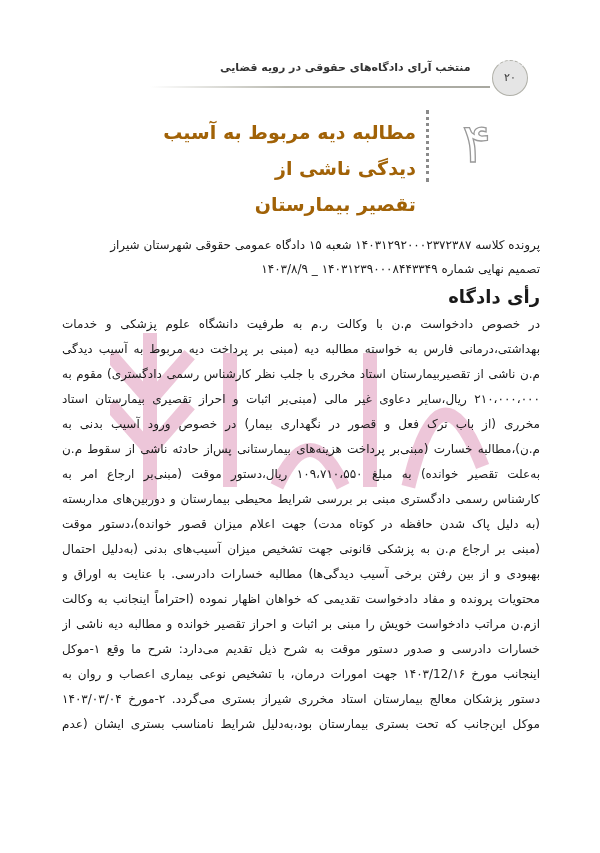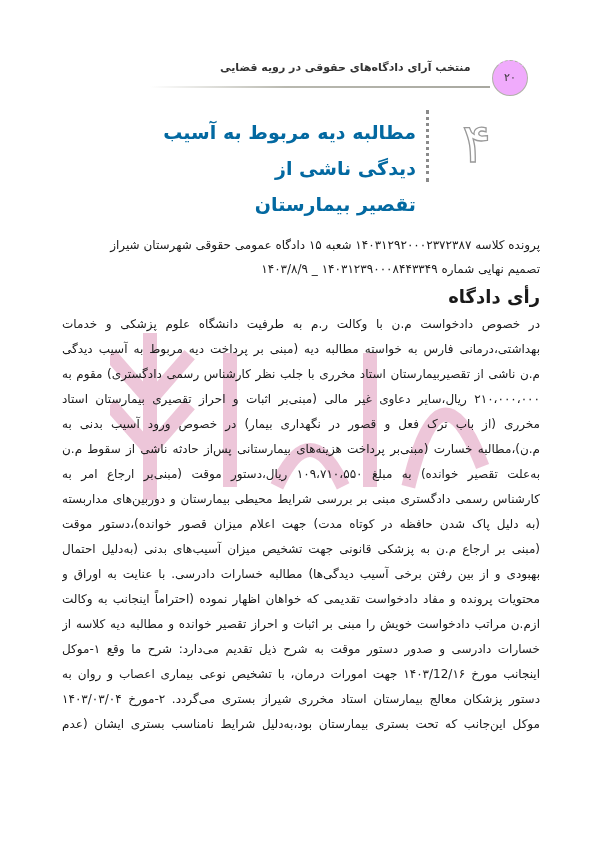--- a/index.html
+++ b/index.html
@@ -4,26 +4,26 @@
 <style>
   html, body { margin:0; padding:0; }
   body { width:600px; height:853px; background:#ffffff; position:relative; overflow:hidden;
          font-family:"DejaVu Sans", sans-serif; color:#1a1a1a; }
   .header-title { position:absolute; top:61px; left:220px; width:260px; text-align:left; direction:rtl;
                   font-size:11px; font-weight:bold; color:#333; }
   .header-rule { position:absolute; top:86px; left:150px; width:340px; height:2px;
                  background:linear-gradient(to right, #ffffff, #b9b9b0 40%, #a8a8a0); }
   .page-num { position:absolute; top:60px; left:492px; width:34px; height:34px; border-radius:50%;
               border:1.5px solid #b0b0a8; border-top-style:dashed; text-align:center;
-              font-size:11px; line-height:32px; color:#333; background:#f0abfc;font-family:Liberation Serif, serif; }
+              font-size:11px; line-height:32px; color:#333; background:#e5e5e5;font-family:Liberation Serif, serif; }
   .chapter-num { position:absolute; top:112px; left:462px; font-size:54px; color:#fff;
                  -webkit-text-stroke:1.3px #999; font-family:"DejaVu Sans", sans-serif; }
   .chapter-sep { position:absolute; top:110px; left:426px; height:72px; border-left:3px dotted #8a8a8a; }
   .chapter-title { position:absolute; top:114px; left:140px; width:276px; direction:rtl; text-align:right;
-                   font-size:19px; font-weight:bold; color:#0369a1; line-height:36px; }
+                   font-size:19px; font-weight:bold; color:#a16207; line-height:36px; }
   .watermark { position:absolute; left:110px; top:300px; width:400px; height:200px; opacity:0.28; }
   .meta { position:absolute; left:62px; width:478px; direction:rtl; text-align:justify; font-size:12px; }
   .meta1 { top:238px; } .meta2 { top:262px; }
   .section-title { position:absolute; top:286px; left:62px; width:478px; text-align:right; direction:rtl;
                    font-size:18px; font-weight:bold; }
   .body-text { position:absolute; top:312px; left:62px; width:478px; direction:rtl; }
   .line { font-size:12px; line-height:25px; height:25px; text-align:justify; text-align-last:justify; white-space:nowrap; overflow:hidden; }
 </style>
 </head>
 <body>
@@ -56,18 +56,18 @@
     <div class="line">م.ن ناشی از تقصیربیمارستان استاد مخرری با جلب نظر کارشناس رسمی دادگستری) مقوم به</div>
     <div class="line">۲۱۰،۰۰۰،۰۰۰ ریال،سایر دعاوی غیر مالی (مبنی‌بر اثبات و احراز تقصیری بیمارستان استاد</div>
     <div class="line">مخرری (از باب ترک فعل و قصور در نگهداری بیمار) در خصوص ورود آسیب بدنی به</div>
     <div class="line">م.ن)،مطالبه خسارت (مبنی‌بر پرداخت هزینه‌های بیمارستانی پس‌از حادثه ناشی از سقوط م.ن</div>
     <div class="line">به‌علت تقصیر خوانده) به مبلغ ۱۰۹،۷۱۰،۵۵۰ ریال،دستور موقت (مبنی‌بر ارجاع امر به</div>
     <div class="line">کارشناس رسمی دادگستری مبنی بر بررسی شرایط محیطی بیمارستان و دوربین‌های مداربسته</div>
     <div class="line">(به دلیل پاک شدن حافظه در کوتاه مدت) جهت اعلام میزان قصور خوانده)،دستور موقت</div>
     <div class="line">(مبنی بر ارجاع م.ن به پزشکی قانونی جهت تشخیص میزان آسیب‌های بدنی (به‌دلیل احتمال</div>
     <div class="line">بهبودی و از بین رفتن برخی آسیب دیدگی‌ها) مطالبه خسارات دادرسی. با عنایت به اوراق و</div>
     <div class="line">محتویات پرونده و مفاد دادخواست تقدیمی که خواهان اظهار نموده (احتراماً اینجانب به وکالت</div>
-    <div class="line">ازم.ن مراتب دادخواست خویش را مبنی بر اثبات و احراز تقصیر خوانده و مطالبه دیه کلاسه از</div>
+    <div class="line">ازم.ن مراتب دادخواست خویش را مبنی بر اثبات و احراز تقصیر خوانده و مطالبه دیه ناشی از</div>
     <div class="line">خسارات دادرسی و صدور دستور موقت به شرح ذیل تقدیم می‌دارد: شرح ما وقع ۱-موکل</div>
     <div class="line">اینجانب مورخ ۱۴۰۳/12/۱۶ جهت امورات درمان، با تشخیص نوعی بیماری اعصاب و روان به</div>
     <div class="line">دستور پزشکان معالج بیمارستان استاد مخرری شیراز بستری می‌گردد. ۲-مورخ ۱۴۰۳/۰۳/۰۴</div>
     <div class="line">موکل این‌جانب که تحت بستری بیمارستان بود،به‌دلیل شرایط نامناسب بستری ایشان (عدم</div>
   </div>
 
 </body></html>

